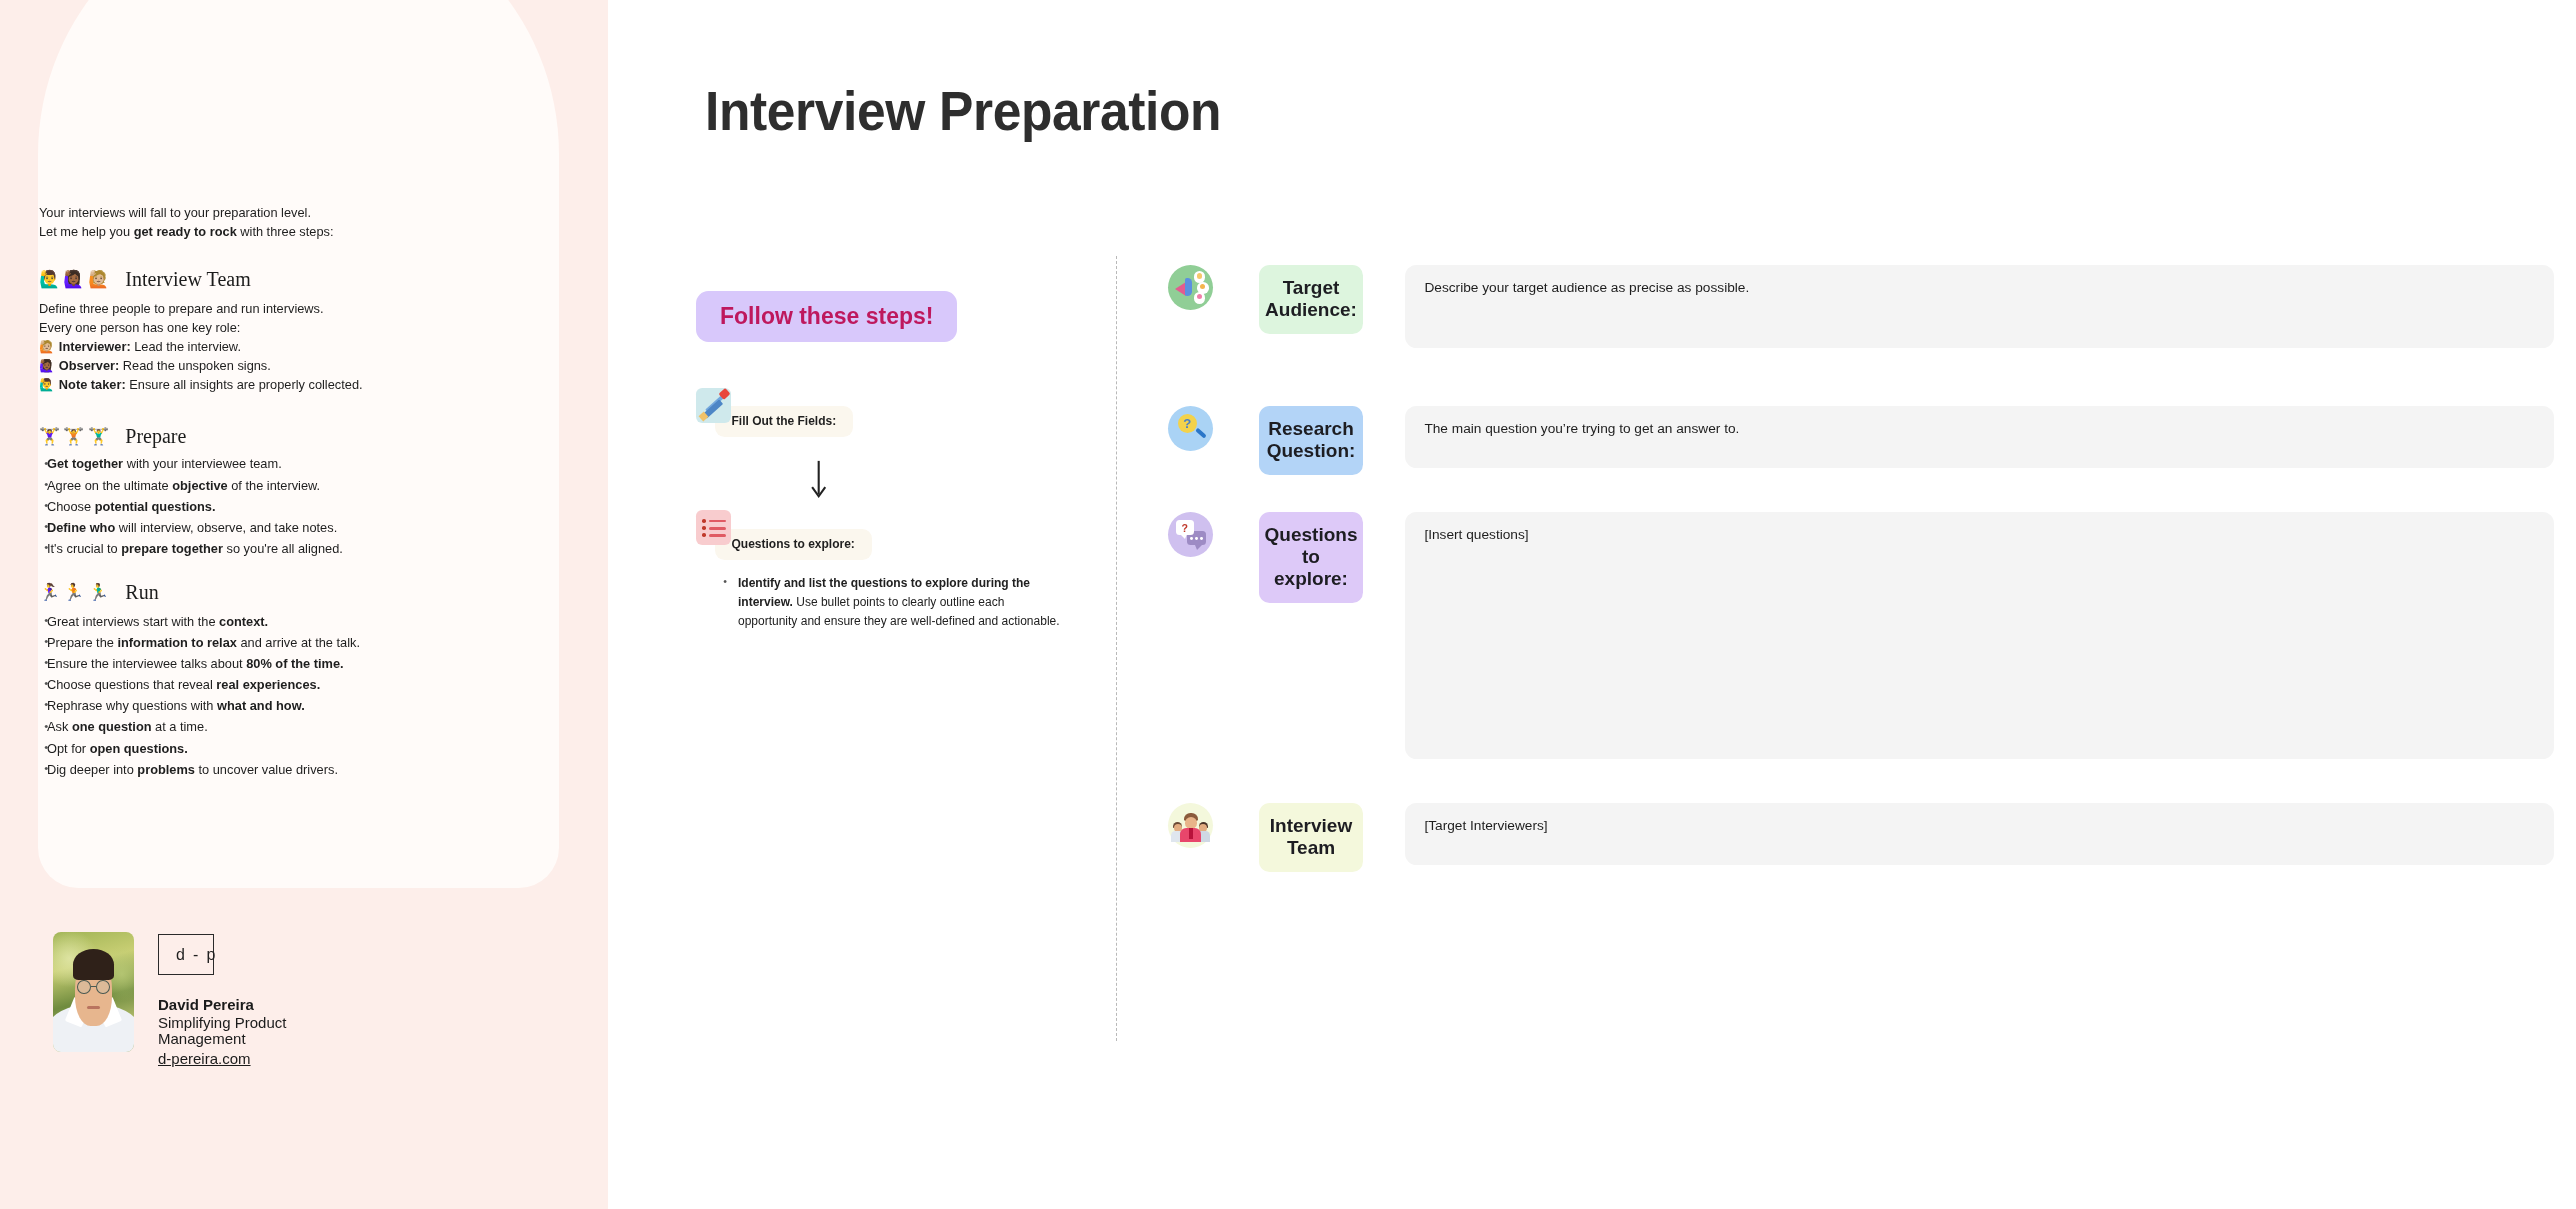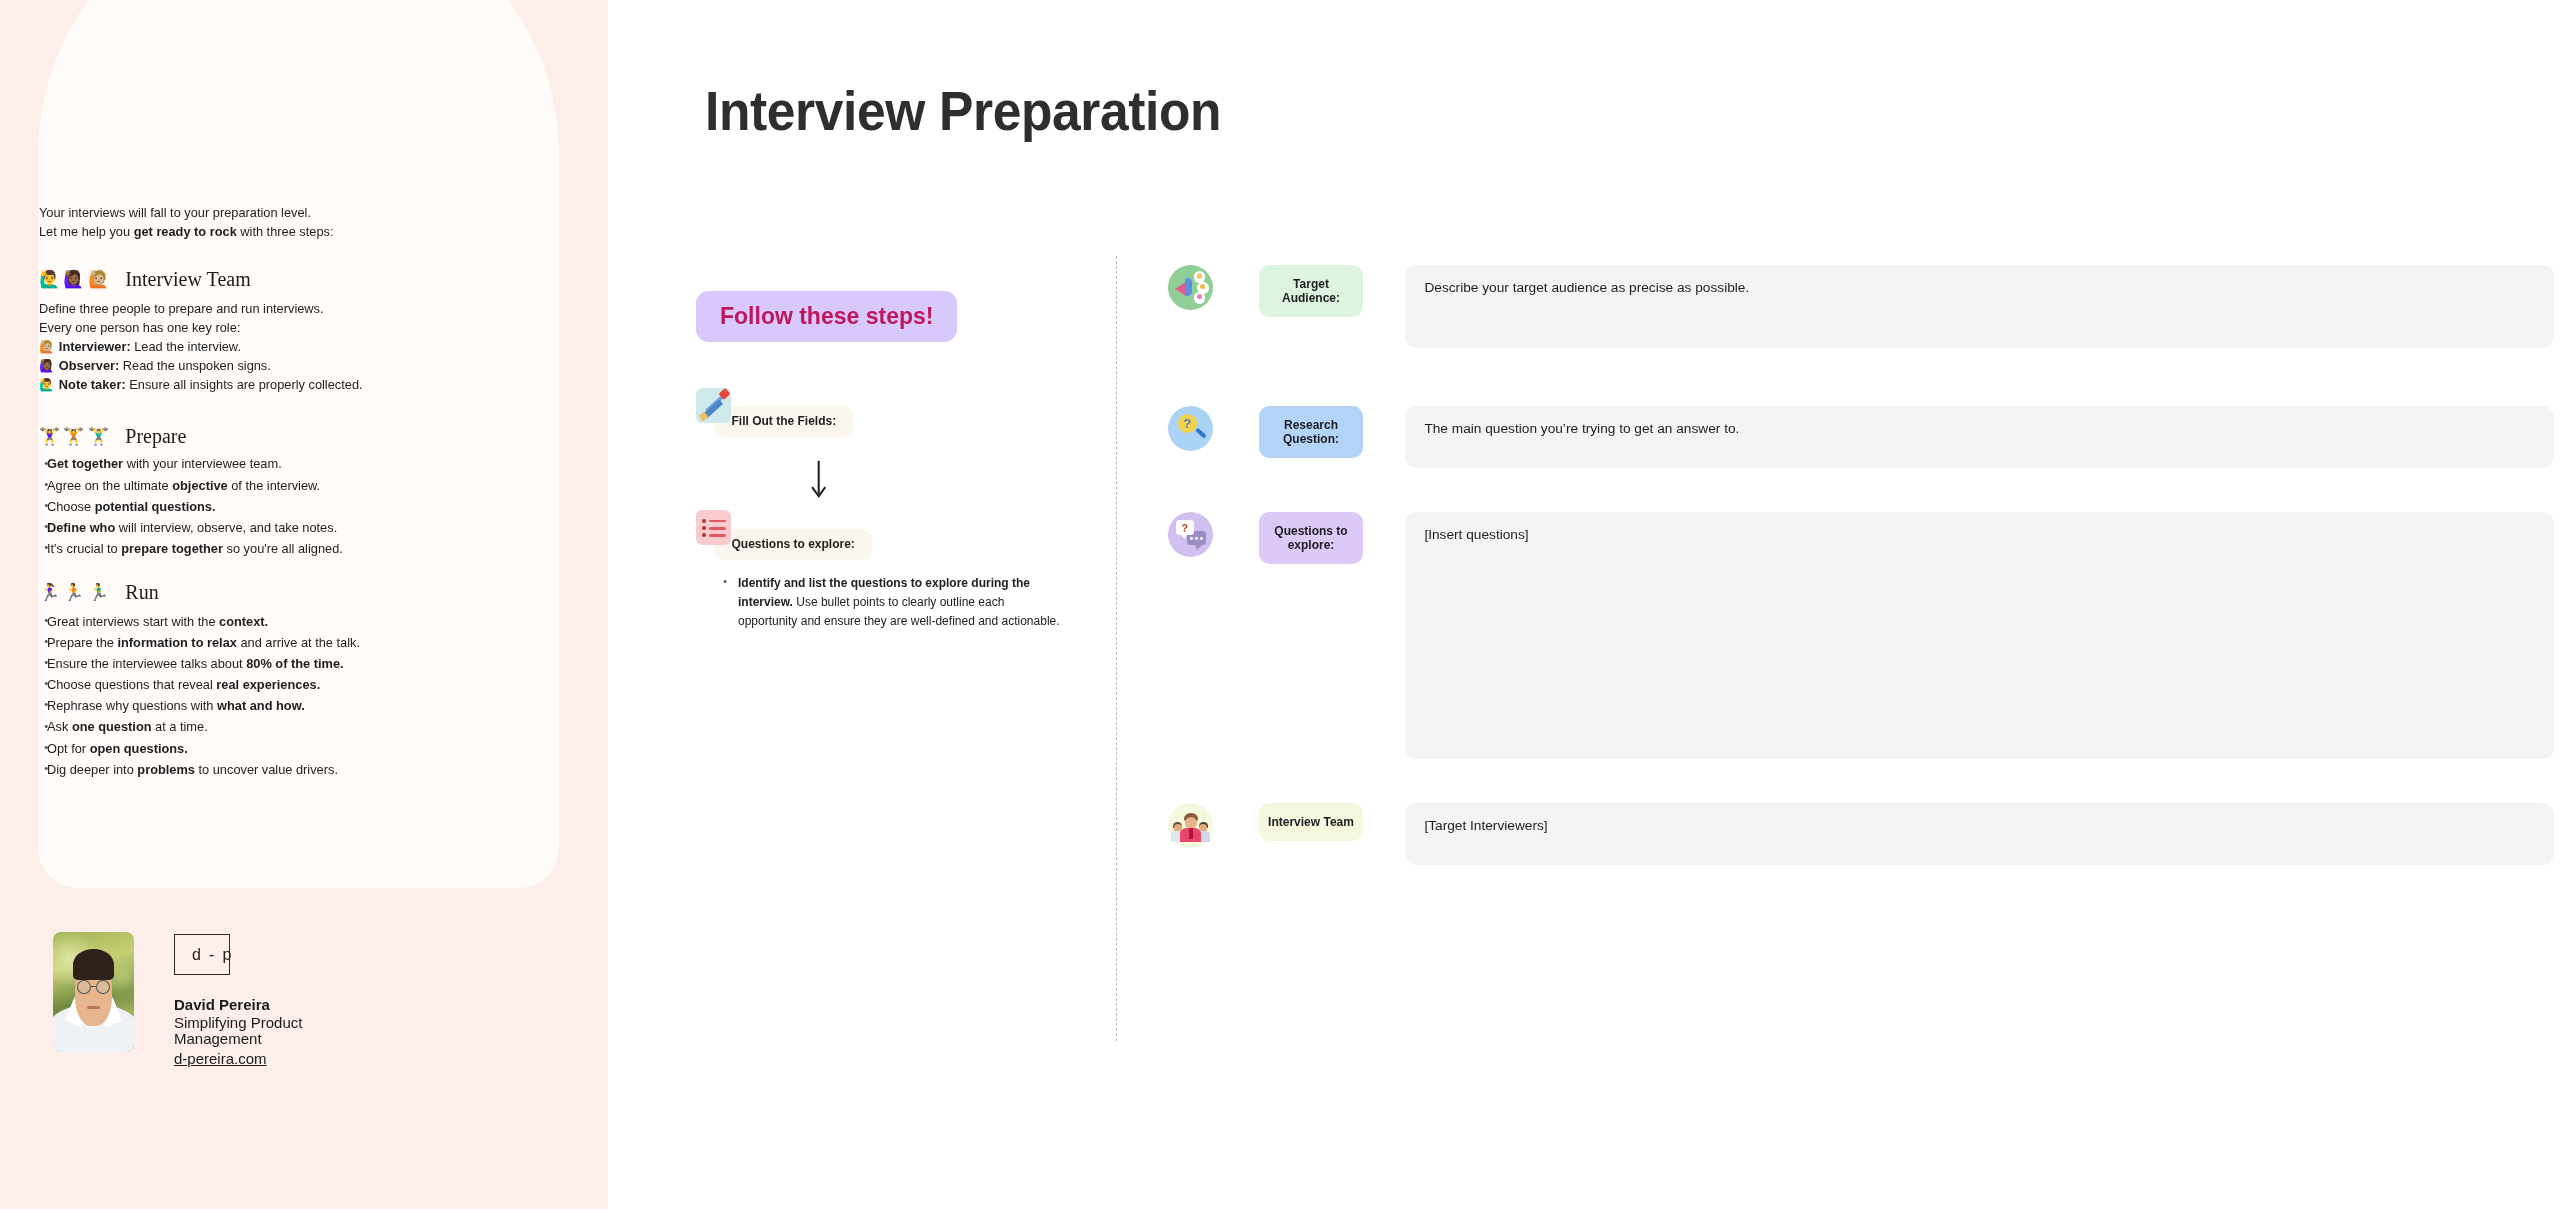--- a/index.html
+++ b/index.html
@@ -52,21 +52,21 @@
     font-size: 12.8px; color: #1e1e1e; line-height: 1.0;
     margin-bottom: 8.4px;
   }
   ul.tips li:before {
     content: "\2022"; position: absolute; left: 5.3px; top: -0.9px;
     color: #555; font-size: 11.5px;
   }
   ul.tips li b { font-weight: 700; }
 
   
-  .author { position: absolute; left: 53px; top: 932px; display: flex; gap: 40px; }
+  .author { position: absolute; left: 53px; top: 932px; display: flex; gap: 24px; }
   .avatar {
     width: 81px; height: 120px; border-radius: 8px; overflow: hidden;
     background: linear-gradient(165deg,#9fb354 0%,#c9cf74 28%,#6f8b3e 55%,#bcc472 80%,#8fa356 100%);
     position: relative; flex: none;
   }
   .avatar .bg2 { position:absolute; inset:0;
     background: radial-gradient(ellipse 60% 40% at 20% 22%, rgba(226,232,170,.85), transparent 60%),
                 radial-gradient(ellipse 50% 35% at 85% 35%, rgba(186,203,120,.8), transparent 65%),
                 radial-gradient(ellipse 70% 30% at 50% 95%, rgba(232,236,228,.9), transparent 70%); }
   .avatar .shirt { position:absolute; left:-6%; bottom:0; width:112%; height:40%;
@@ -167,21 +167,21 @@
   
   .fields { position: absolute; left: 560px; top: 265px; width: 1386px; }
   .frow { position: relative; margin-bottom: 0; }
   .ficon {
     position: absolute; left: 0; top: 0; width: 45px; height: 45px; border-radius: 50%;
   }
   .fchip {
     position: absolute; left: 91px; top: 0;
     width: 104px; border-radius: 10.6px;
     padding: 11.5px 5.3px 12.4px 5.3px; text-align: center;
-    font-size: 12px; font-weight: 700; color: #1d1d22; line-height: 1.18;
+    font-size: 19px; font-weight: 700; color: #1d1d22; line-height: 1.18;
   }
   .fbox {
     position: absolute; left: 237px; top: 0; right: 0;
     background: #f4f4f4; border-radius: 11.5px;
     padding: 15px 19.4px;
     font-size: 13.7px; color: #1d1d1d;
   }
 
   
   .ci { position: absolute; inset: 0; }

